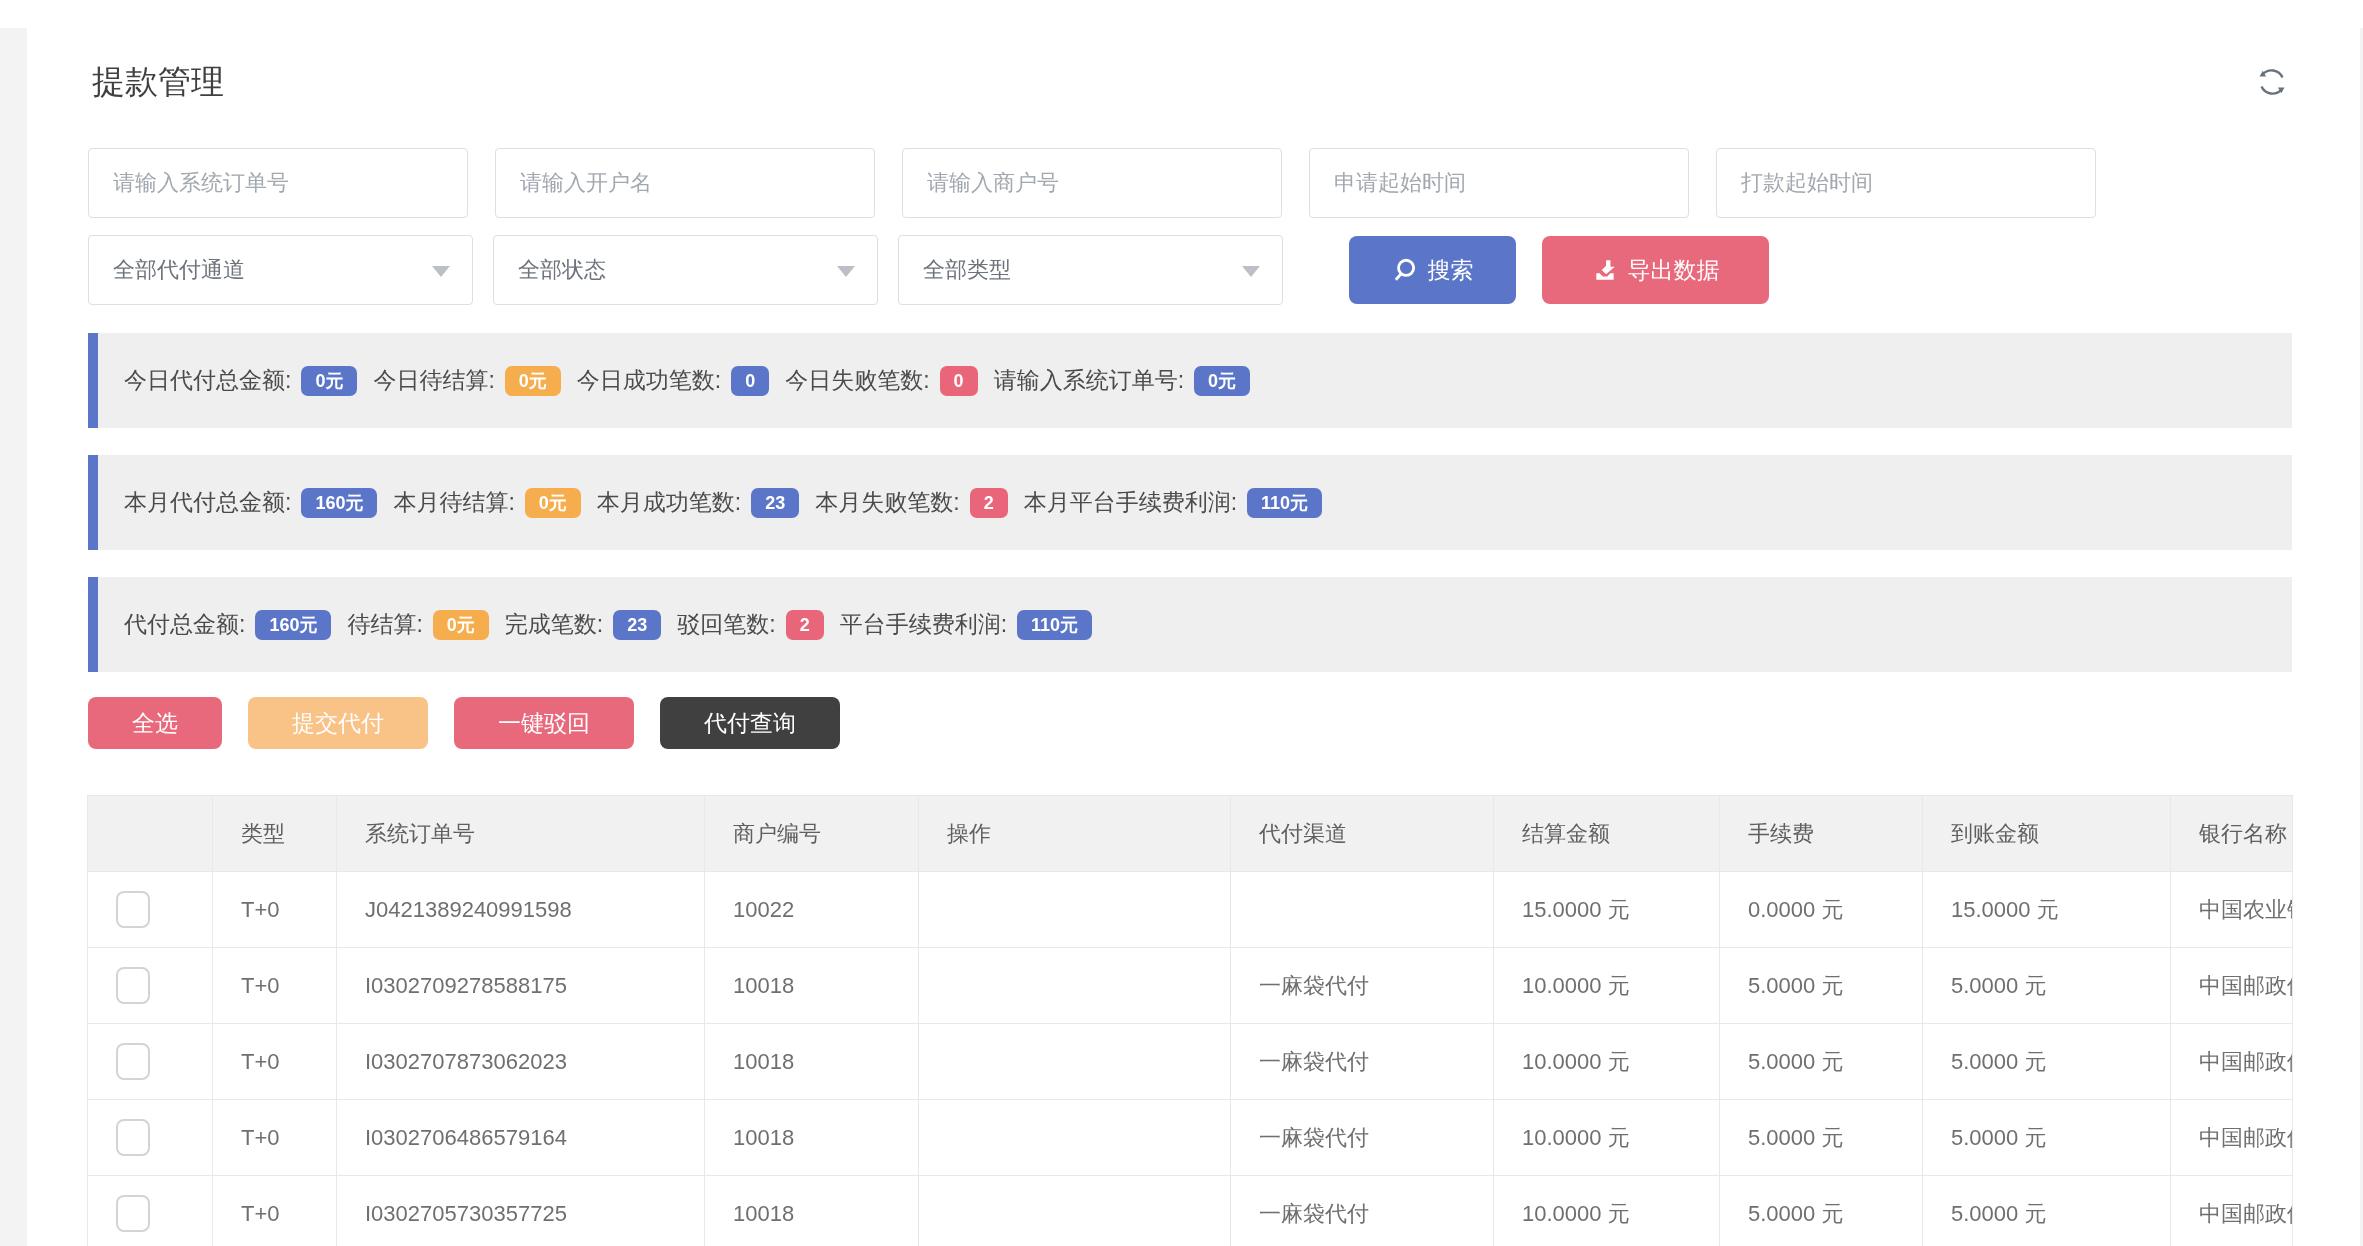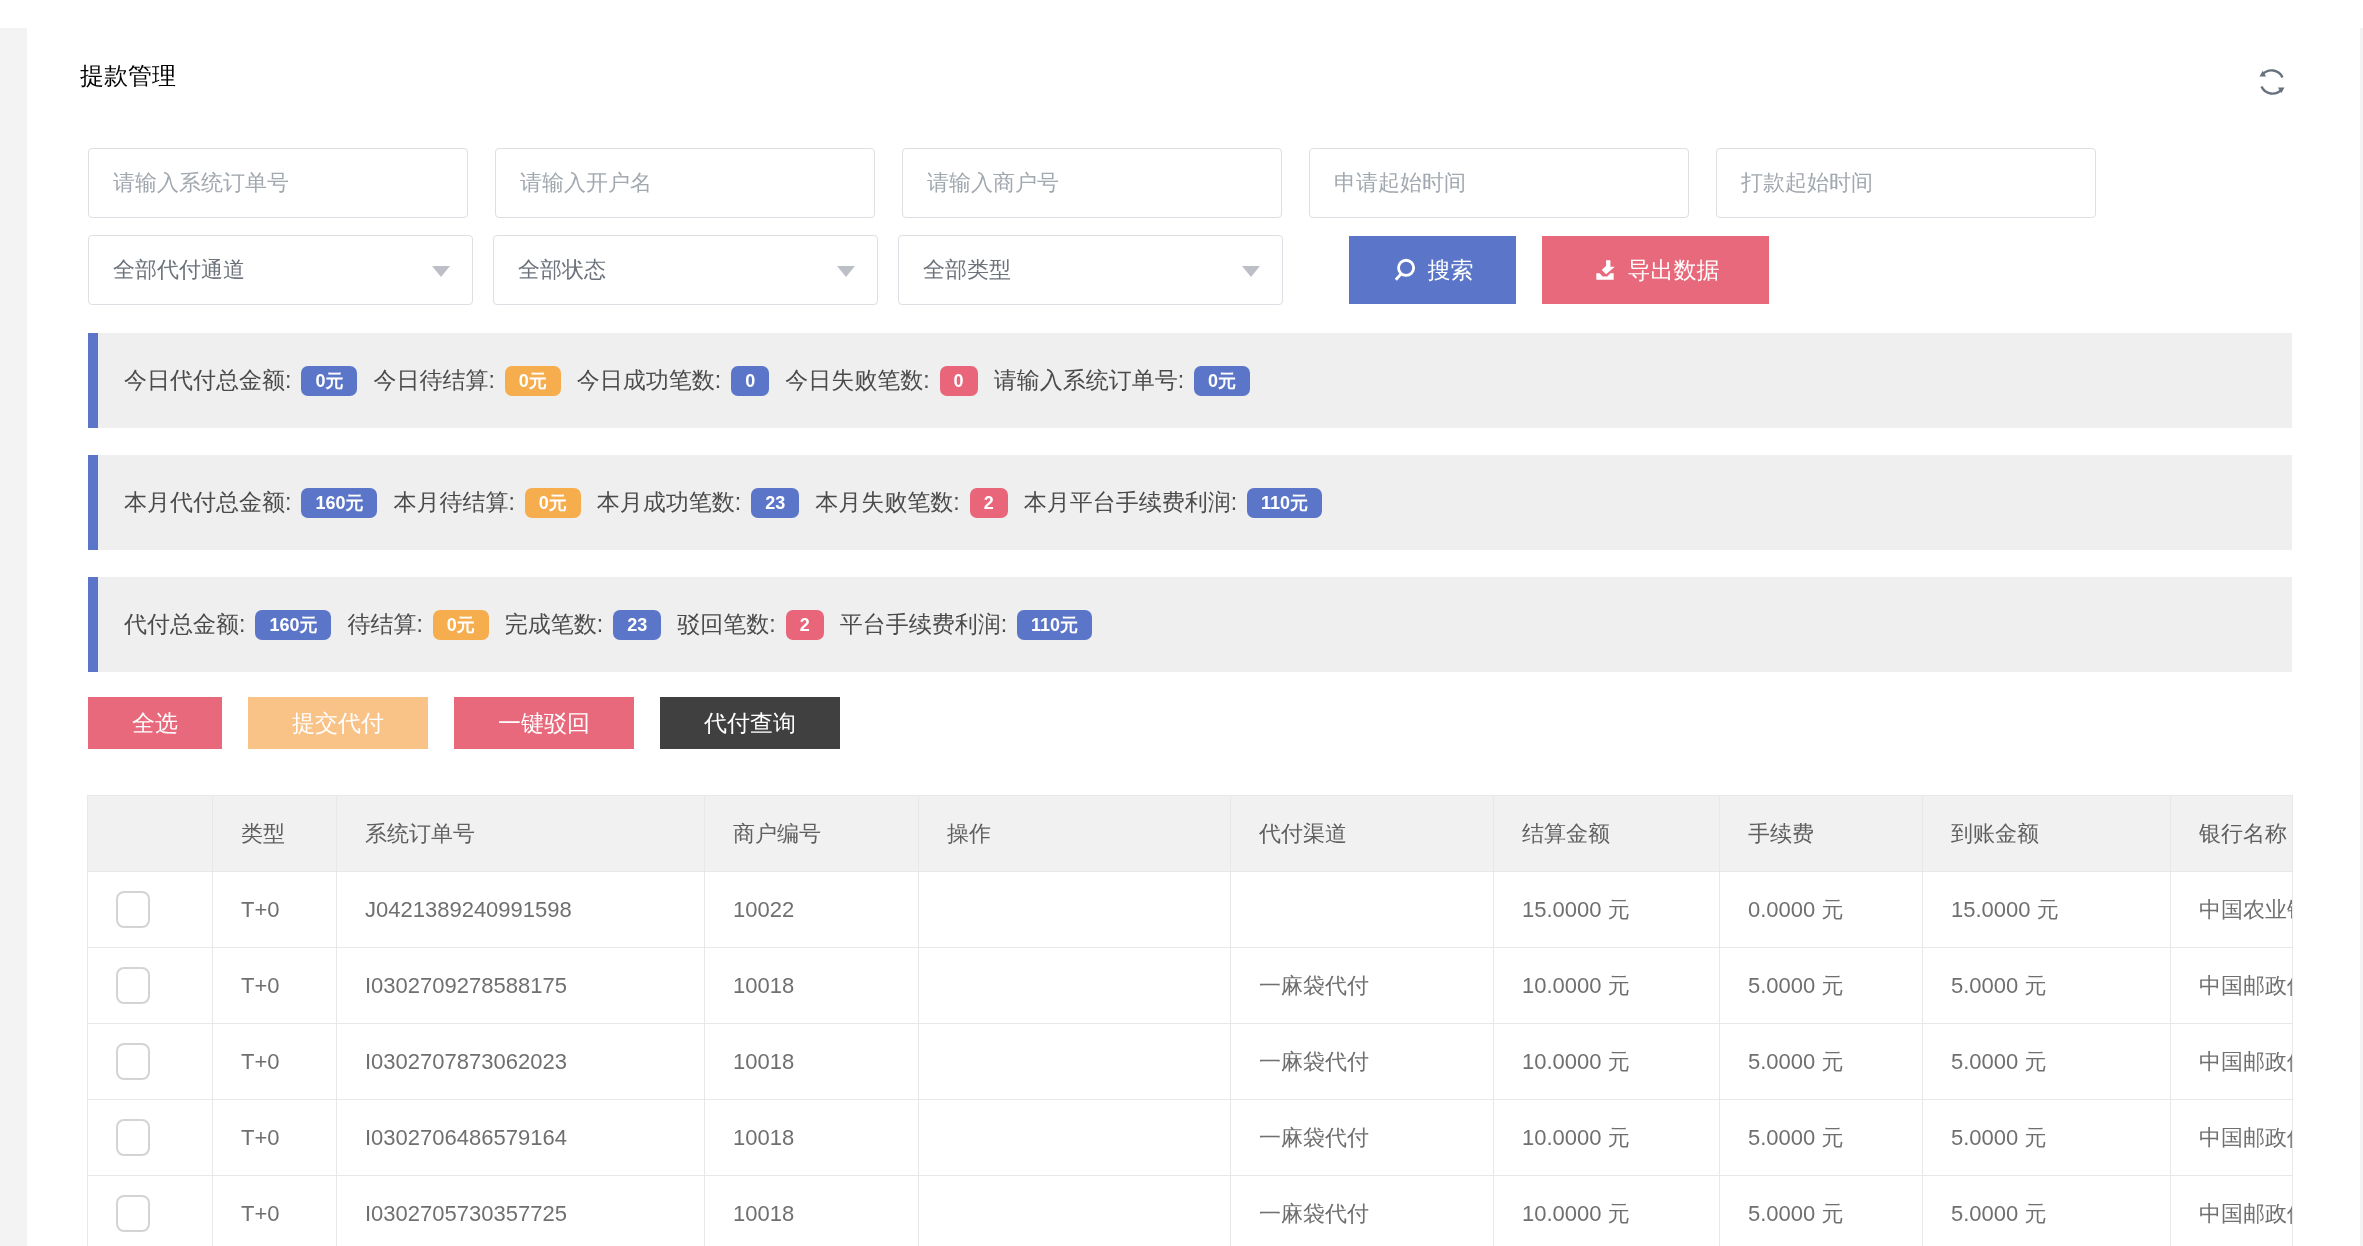--- a/index.html
+++ b/index.html
@@ -2,39 +2,39 @@
 <html><head>
 <meta charset="utf-8">
 <style>
   * { margin:0; padding:0; box-sizing:border-box; }
   html,body { width:2363px; height:1246px; overflow:hidden; background:#fff;
               font-family:"Liberation Sans","DejaVu Sans",sans-serif; }
   .page-strip-left  { position:absolute; left:0; top:28px; width:27px; height:1218px; background:#f3f3f4; }
   .page-strip-right { position:absolute; right:0; top:28px; width:3px; height:1218px; background:#f3f3f4; }
   .card { position:absolute; left:27px; top:28px; width:2333px; height:1218px; background:#fff; }
 
-  .page-title { position:absolute; left:80px; top:60px; font-size:24px; color:#000000; }
+  .page-title { position:absolute; left:92px; top:60px; font-size:33px; color:#404040; }
   .refresh-btn { position:absolute; left:2252px; top:62px; width:40px; height:40px; cursor:pointer;
                  display:flex; align-items:center; justify-content:center; }
 
   .inputs-row { position:absolute; left:88px; top:148px; display:flex; gap:27px;justify-content:flex-end; }
   .txt-input { width:380px; height:70px; border:1px solid #dcdfe3; border-radius:4px;
                font-size:22px; color:#5a6068; padding:0 24px; outline:none;
                font-family:"Liberation Sans","DejaVu Sans",sans-serif; }
   .txt-input::placeholder { color:#a2a8af; }
 
   .selects-row { position:absolute; left:88px; top:235px; display:flex; align-items:center; }
   .select-box { position:relative; width:385px; height:70px; border:1px solid #dcdfe3; border-radius:4px;
                 background:#fff; display:flex; align-items:center; padding:12px 24px;
                 font-size:22px; color:#6d737b; cursor:pointer; margin-right:20px; }
   .caret { position:absolute; right:22px; top:30px; width:0; height:0;
            border-left:9px solid transparent; border-right:9px solid transparent;
            border-top:11px solid #bcc0c6; }
 
-  .btn { border:none; border-radius:0; color:#fff; font-size:23px; cursor:pointer;
+  .btn { border:none; border-radius:8px; color:#fff; font-size:23px; cursor:pointer;
          display:inline-flex; align-items:center; justify-content:center; gap:10px;
          font-family:"Liberation Sans","DejaVu Sans",sans-serif; }
   .btn-search { width:167px; height:68px; background:#5b76c8; margin-left:46px; }
   .btn-export { width:227px; height:68px; background:#e8697c; margin-left:26px;font-family:Liberation Serif, serif; }
 
   .stats-bar { position:absolute; left:88px; width:2204px; height:95px; background:#efefef;
                border-left:10px solid #5b76c8; display:flex; align-items:center;
                padding-left:26px; font-size:23px; color:#4b4b4b; }
   .stats-bar .item { display:flex; align-items:center; margin-right:16px; }
   .stats-bar .lbl { margin-right:10px; }

